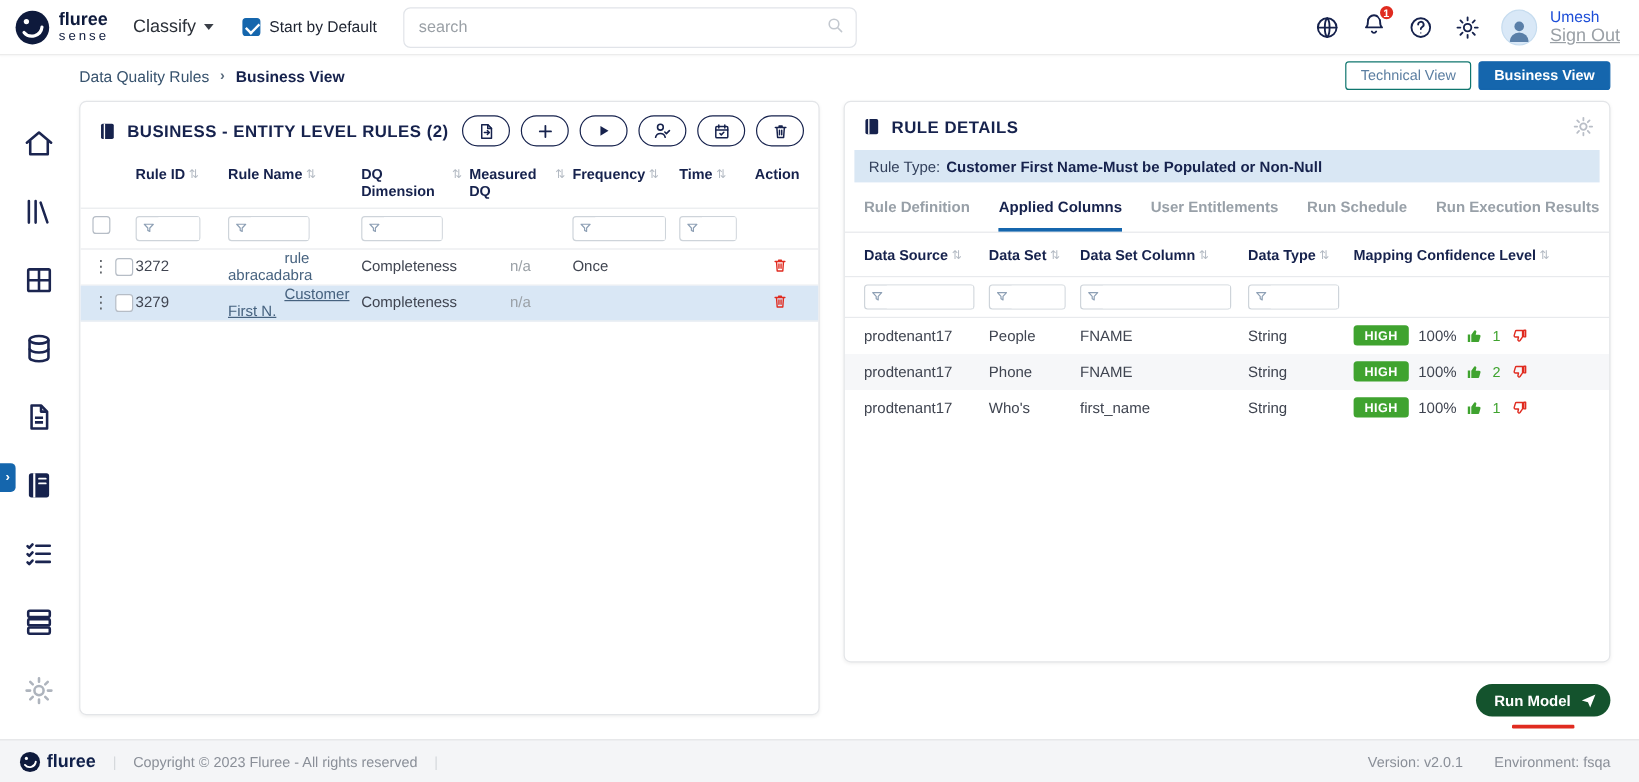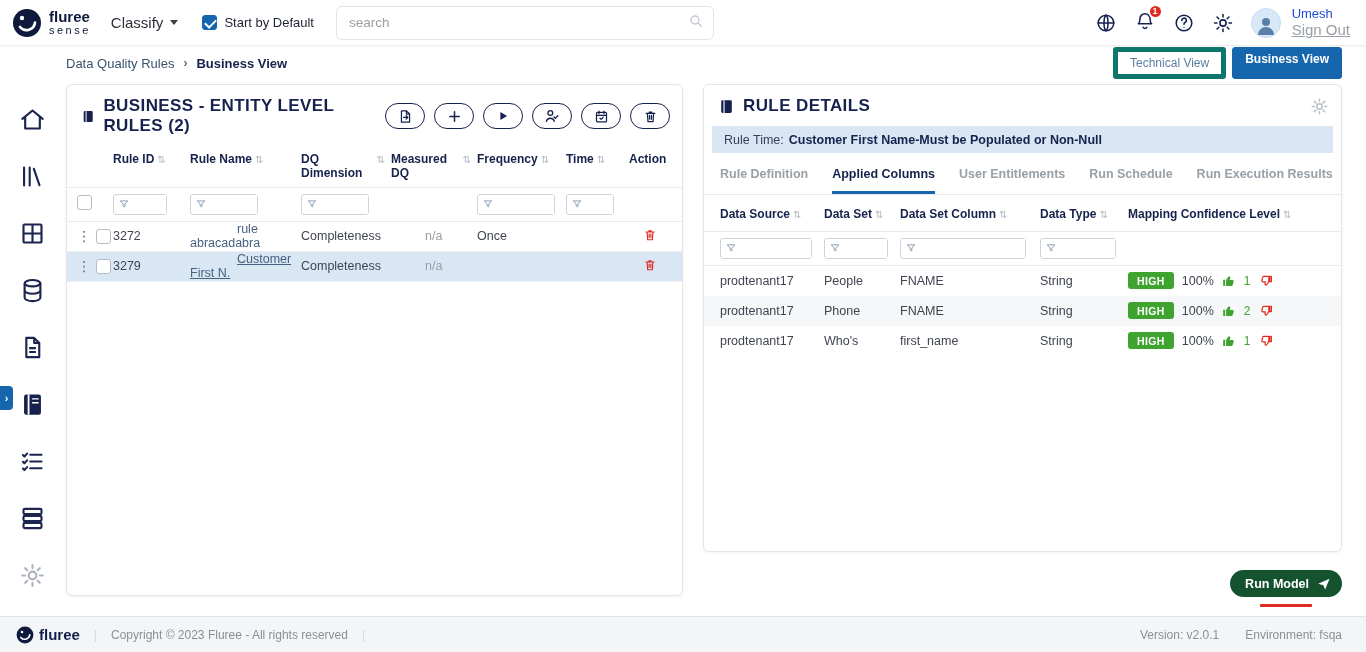--- a/index.html
+++ b/index.html
@@ -40,40 +40,40 @@
   .sign-out { font-size:15px; color:#9aa0a6; display:block; cursor:pointer;text-decoration:underline; }
 
   
   .crumb-row { height:34px; display:flex; align-items:center; padding:0 24px 0 66px; background:#fff; }
   .crumb { display:flex; align-items:flex-start; gap:9px; font-size:13px; }
   .crumb-parent { color:#38536e; cursor:pointer; }
   .crumb-sep { color:#5a6b7d; font-weight:bold; font-size:12px; }
   .crumb-current { color:#16224d; font-weight:bold; }
   .view-toggle { margin-left:auto; display:flex; gap:6px; }
   .vt-btn { font-size:12px; padding:4px 12px; border-radius:3px; cursor:pointer; }
-  .vt-tech { background:#fff; border:5px solid #0f766e; color:#5b7ea1; }
+  .vt-tech { background:#fff; border:1px solid #0f766e; color:#5b7ea1; }
   .vt-biz { background:#1566ad; border:1px solid #1566ad; color:#fff; font-weight:bold; }
 
   
   .content { flex:1; display:flex; min-height:0; }
   .sidebar { width:64px; flex:0 0 64px; display:flex; flex-direction:column; align-items:center;
              padding-top:26px; gap:30px; position:relative; }
   .sb-item { width:27px; height:27px; color:#1b2550; cursor:pointer; }
   .sb-item.muted { color:#aeb4bd; }
   .sb-indicator { position:absolute; left:0; top:306px; width:13px; height:24px; background:#1566ad;
                   border-radius:0 4px 4px 0; color:#fff; font-size:11px; font-weight:bold;
                   display:flex; align-items:center; justify-content:center; }
   .main { flex:1; padding:4px 24px 0 2px; display:flex; align-items:flex-start; gap:20px; min-width:0; }
 
   .panel { background:#fff; border:1px solid #e3e5e8; border-radius:6px; box-shadow:0 1px 3px rgba(0,0,0,.06); }
 
   
   .rules-panel { width:617px; flex:0 0 617px; height:512px; display:flex; flex-direction:column; overflow:hidden; }
   .panel-head { display:flex; align-items:center; gap:8px; padding:11px 12px 9px 14px; }
-  .panel-title { font-size:17px; font-weight:bold; letter-spacing:.4px; color:#16224d; }
+  .panel-title { font-size:14px; font-weight:bold; letter-spacing:.4px; color:#16224d; }
   .toolbar { margin-left:auto; display:flex; gap:9px; }
   .tool-btn { width:40px; height:26px; border:1.7px solid #16224d; border-radius:13px; background:#fff;
               display:flex; align-items:center; justify-content:center; color:#16224d; cursor:pointer; }
   .lt-grid { display:grid; grid-template-columns:36px 77px 111px 90px 86px 89px 63px 1fr; align-items:center; }
   .lt-head { padding:8px 0 6px 10px; border-bottom:1px solid #e8eaed; align-items:start; }
   .hcell { display:flex; align-items:flex-start; gap:3px; font-size:12px; font-weight:bold;
            color:#16224d; line-height:1.15; padding-right:6px; }
   .sort { color:#b3bac3; font-size:10px; font-weight:normal; margin-top:1px; cursor:pointer; }
   .lt-filters { padding:6px 0 6px 10px; border-bottom:1px solid #e8eaed; }
   .fb { height:21px; border:1px solid #ced4da; border-radius:3px; display:flex; align-items:center;
@@ -439,21 +439,21 @@
               <path d="M8.5 3v18" stroke="#fff" stroke-width="1.6"></path>
             </svg>
             <span class="panel-title">RULE DETAILS</span>
             <svg class="dp-gear" viewBox="0 0 24 24" fill="none" stroke="currentColor" stroke-width="1.9" stroke-linecap="round">
               <circle cx="12" cy="12" r="3.4"></circle>
               <path d="M12 2.8v2.6M12 18.6v2.6M2.8 12h2.6M18.6 12h2.6M5.5 5.5l1.9 1.9M16.6 16.6l1.9 1.9M18.5 5.5l-1.9 1.9M7.4 16.6l-1.9 1.9"></path>
             </svg>
           </div>
 
           <div class="rule-name-bar">
-            <span class="rn-label">Rule Time:</span>
+            <span class="rn-label">Rule Type:</span>
             <span class="rn-value">Customer First Name-Must be Populated or Non-Null</span>
           </div>
 
           <div class="tabs">
             <span class="tab">Rule Definition</span>
             <span class="tab active">Applied Columns</span>
             <span class="tab">User Entitlements</span>
             <span class="tab">Run Schedule</span>
             <span class="tab">Run Execution Results</span>
           </div>

